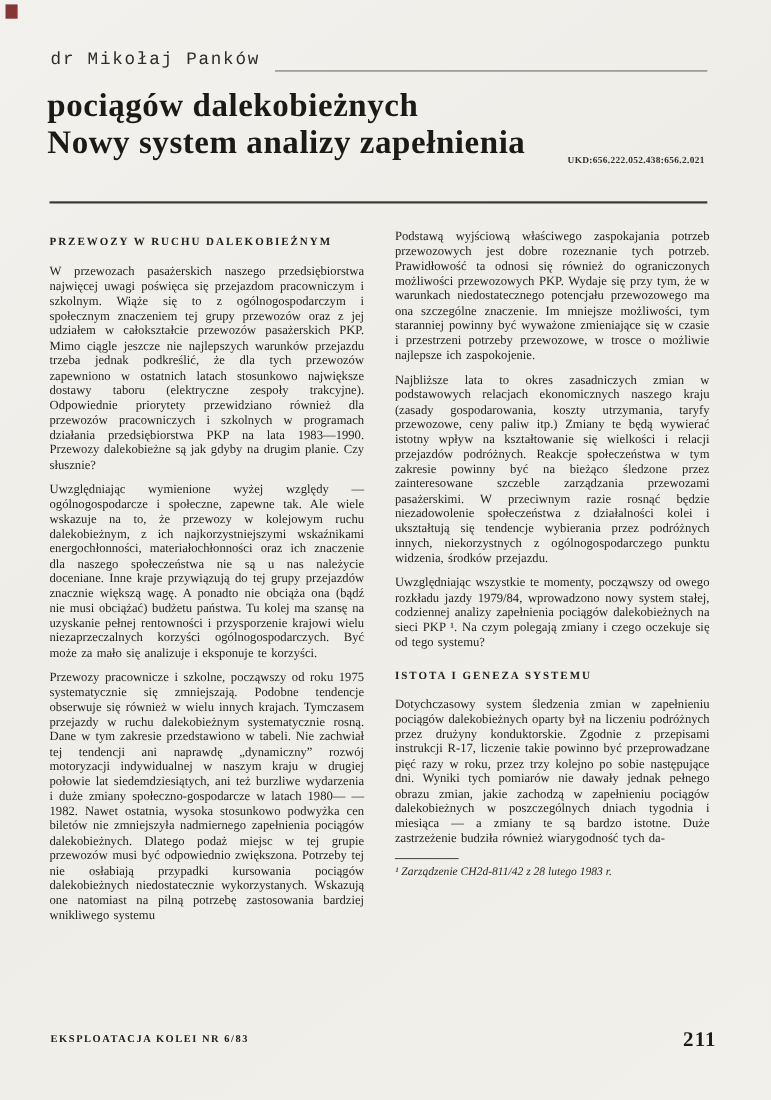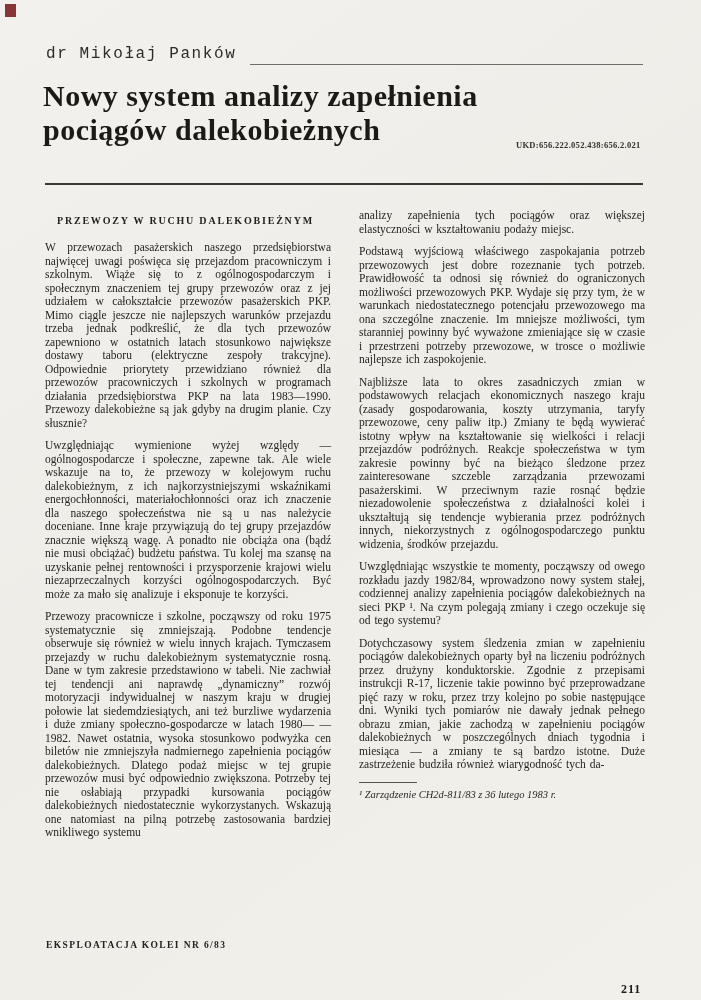--- a/index.html
+++ b/index.html
@@ -38,71 +38,71 @@
     position:absolute;left:45px;top:183px;width:598px;height:2px;
     background:#3b3834;
   }
   .columns{
     position:absolute;left:45px;top:209px;width:600px;
     display:flex;gap:28px;
   }
   .col{width:286px;}
   .col-heading{
     font-size:10px;font-weight:bold;letter-spacing:1.8px;
-    color:#211f1b;margin:6px 0 15px 12px;
+    color:#211f1b;margin:6px 0 15px 0;
   }
   .col-heading.mid{margin:17px 0 15px 0;}
   .col p{
     font-size:11.5px;line-height:13.5px;text-align:justify;
     margin:0 0 9px 0;word-spacing:1px;
   }
   .footnote-rule{
     width:58px;height:0;border-top:1px solid #55524d;margin:10px 0 5px 0;
   }
   .footnote{
     font-style:italic;font-size:10.5px;line-height:13px;color:#2a2824;
   }
   .journal{
     position:absolute;left:46px;top:940px;
     font-size:9.5px;font-weight:bold;letter-spacing:1.4px;color:#24221f;
     white-space:nowrap;
   }
   .pageno{
     position:absolute;left:621px;top:935px;
-    font-size:12px;font-weight:bold;letter-spacing:1px;color:#1d1b18;margin-top:47px;
+    font-size:19px;font-weight:bold;letter-spacing:1px;color:#1d1b18;
   }
 </style>
 </head>
 <body>
 
 <div class="scan-mark"></div>
 
 <div class="author">dr Mikołaj Panków</div>
 <div class="author-rule"></div>
 
 <div class="title">
+  <div>pociągów dalekobieżnych</div>
   <div>Nowy system analizy zapełnienia</div>
-  <div>pociągów dalekobieżnych</div>
 </div>
 <div class="udc">UKD:656.222.052.438:656.2.021</div>
 
 <div class="head-rule"></div>
 
 <div class="columns">
   <div class="col">
     <div class="col-heading">PRZEWOZY W RUCHU DALEKOBIEŻNYM</div>
     <p>W przewozach pasażerskich naszego przedsiębiorstwa najwięcej uwagi poświęca się przejazdom pracowniczym i szkolnym. Wiąże się to z ogólnogospodarczym i społecznym znaczeniem tej grupy przewozów oraz z jej udziałem w całokształcie przewozów pasażerskich PKP. Mimo ciągle jeszcze nie najlepszych warunków przejazdu trzeba jednak podkreślić, że dla tych przewozów zapewniono w ostatnich latach stosunkowo największe dostawy taboru (elektryczne zespoły trakcyjne). Odpowiednie priorytety przewidziano również dla przewozów pracowniczych i szkolnych w programach działania przedsiębiorstwa PKP na lata 1983—1990. Przewozy dalekobieżne są jak gdyby na drugim planie. Czy słusznie?</p>
     <p>Uwzględniając wymienione wyżej względy — ogólnogospodarcze i społeczne, zapewne tak. Ale wiele wskazuje na to, że przewozy w kolejowym ruchu dalekobieżnym, z ich najkorzystniejszymi wskaźnikami energochłonności, materiałochłonności oraz ich znaczenie dla naszego społeczeństwa nie są u nas należycie doceniane. Inne kraje przywiązują do tej grupy przejazdów znacznie większą wagę. A ponadto nie obciąża ona (bądź nie musi obciążać) budżetu państwa. Tu kolej ma szansę na uzyskanie pełnej rentowności i przysporzenie krajowi wielu niezaprzeczalnych korzyści ogólnogospodarczych. Być może za mało się analizuje i eksponuje te korzyści.</p>
     <p>Przewozy pracownicze i szkolne, począwszy od roku 1975 systematycznie się zmniejszają. Podobne tendencje obserwuje się również w wielu innych krajach. Tymczasem przejazdy w ruchu dalekobieżnym systematycznie rosną. Dane w tym zakresie przedstawiono w tabeli. Nie zachwiał tej tendencji ani naprawdę „dynamiczny” rozwój motoryzacji indywidualnej w naszym kraju w drugiej połowie lat siedemdziesiątych, ani też burzliwe wydarzenia i duże zmiany społeczno-gospodarcze w latach 1980— —1982. Nawet ostatnia, wysoka stosunkowo podwyżka cen biletów nie zmniejszyła nadmiernego zapełnienia pociągów dalekobieżnych. Dlatego podaż miejsc w tej grupie przewozów musi być odpowiednio zwiększona. Potrzeby tej nie osłabiają przypadki kursowania pociągów dalekobieżnych niedostatecznie wykorzystanych. Wskazują one natomiast na pilną potrzebę zastosowania bardziej wnikliwego systemu</p>
   </div>
   <div class="col">
-    <p>analizy zapełnienia tych pociągów oraz większej elastyczności w kształtowaniu podaży miejsc.</p>
     <p>Podstawą wyjściową właściwego zaspokajania potrzeb przewozowych jest dobre rozeznanie tych potrzeb. Prawidłowość ta odnosi się również do ograniczonych możliwości przewozowych PKP. Wydaje się przy tym, że w warunkach niedostatecznego potencjału przewozowego ma ona szczególne znaczenie. Im mniejsze możliwości, tym staranniej powinny być wyważone zmieniające się w czasie i przestrzeni potrzeby przewozowe, w trosce o możliwie najlepsze ich zaspokojenie.</p>
     <p>Najbliższe lata to okres zasadniczych zmian w podstawowych relacjach ekonomicznych naszego kraju (zasady gospodarowania, koszty utrzymania, taryfy przewozowe, ceny paliw itp.) Zmiany te będą wywierać istotny wpływ na kształtowanie się wielkości i relacji przejazdów podróżnych. Reakcje społeczeństwa w tym zakresie powinny być na bieżąco śledzone przez zainteresowane szczeble zarządzania przewozami pasażerskimi. W przeciwnym razie rosnąć będzie niezadowolenie społeczeństwa z działalności kolei i ukształtują się tendencje wybierania przez podróżnych innych, niekorzystnych z ogólnogospodarczego punktu widzenia, środków przejazdu.</p>
-    <p>Uwzględniając wszystkie te momenty, począwszy od owego rozkładu jazdy 1982/84, wprowadzono nowy system stałej, codziennej analizy zapełnienia pociągów dalekobieżnych na sieci PKP ¹. Na czym polegają zmiany i czego oczekuje się od tego systemu?</p>
+    <p>Uwzględniając wszystkie te momenty, począwszy od owego rozkładu jazdy 1979/84, wprowadzono nowy system stałej, codziennej analizy zapełnienia pociągów dalekobieżnych na sieci PKP ¹. Na czym polegają zmiany i czego oczekuje się od tego systemu?</p>
+    <div class="col-heading mid">ISTOTA I GENEZA SYSTEMU</div>
     <p>Dotychczasowy system śledzenia zmian w zapełnieniu pociągów dalekobieżnych oparty był na liczeniu podróżnych przez drużyny konduktorskie. Zgodnie z przepisami instrukcji R-17, liczenie takie powinno być przeprowadzane pięć razy w roku, przez trzy kolejno po sobie następujące dni. Wyniki tych pomiarów nie dawały jednak pełnego obrazu zmian, jakie zachodzą w zapełnieniu pociągów dalekobieżnych w poszczególnych dniach tygodnia i miesiąca — a zmiany te są bardzo istotne. Duże zastrzeżenie budziła również wiarygodność tych da-</p>
     <div class="footnote-rule"></div>
-    <div class="footnote">¹ Zarządzenie CH2d-811/83 z 36 lutego 1983 r.</div>
+    <div class="footnote">¹ Zarządzenie CH2d-811/42 z 28 lutego 1983 r.</div>
   </div>
 </div>
 
 <div class="journal">EKSPLOATACJA KOLEI NR 6/83</div>
 <div class="pageno">211</div>
 
 </body></html>

